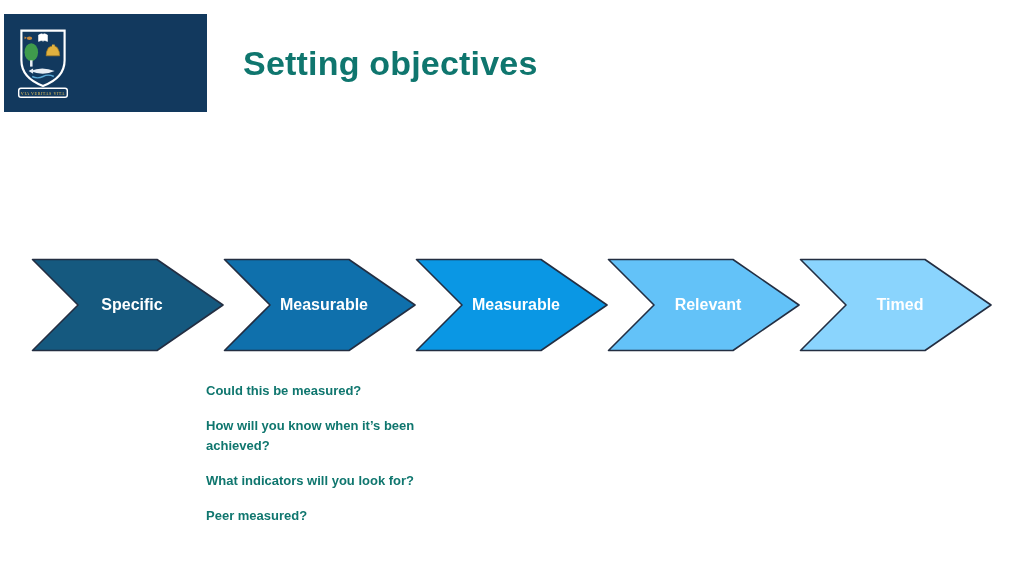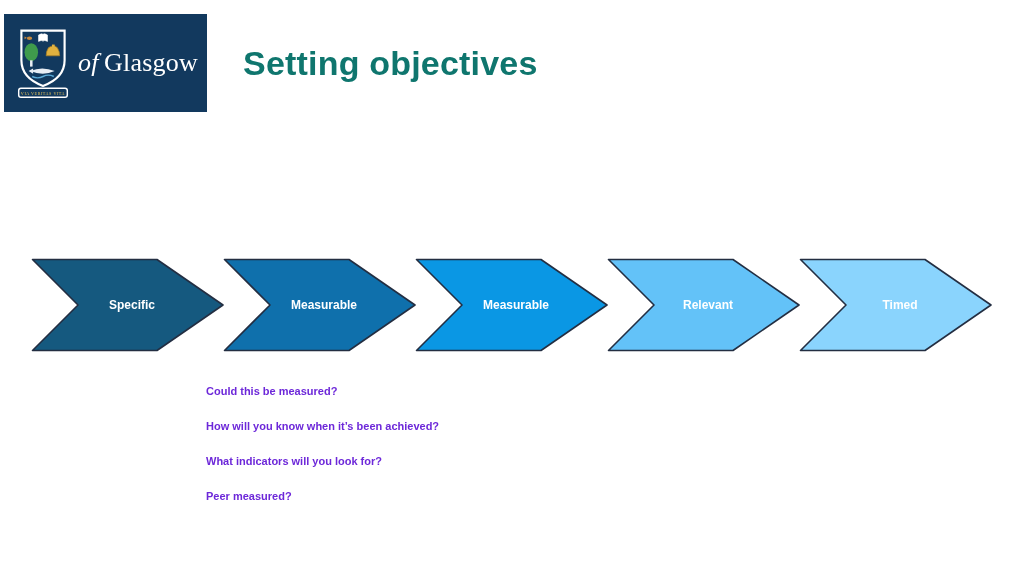--- a/index.html
+++ b/index.html
@@ -47,37 +47,37 @@
     top: 0;
     width: 194px; height: 94px;
   }
   .chevron svg { position: absolute; left: 0; top: 0; }
   .chevron .label {
     position: absolute;
     left: 0; top: 0; width: 100%; height: 100%;
     display: flex; align-items: center; justify-content: center;
     color: #ffffff;
     font-weight: bold;
-    font-size: 12px;
+    font-size: 16px;
     padding-left: 14px; 
     padding-right: 6px;
   }
   .pos-0 { left: 31px; }
   .pos-1 { left: 223px; }
   .pos-2 { left: 415px; }
   .pos-3 { left: 607px; }
   .pos-4 { left: 799px; }
   
   .questions {
     position: absolute;
     left: 206px; top: 381px;
     width: 252px;
-    color: #6d28d9;
+    color: #0f766e;
     font-weight: bold;
-    font-size: 11px;
+    font-size: 13px;
     line-height: 20px;
   }
   .questions .q { margin-bottom: 15px; }
 </style>
 </head>
 <body>
 
 <div class="slide">
 
   <div class="logo-block">
@@ -97,21 +97,20 @@
       <rect x="40" y="22.5" width="3" height="4" fill="#e0b13f"></rect>
 
       <path d="M16,52 q13,-6 27,0 q-13,6 -27,0 Z" fill="#e9eef4"></path>
       <path d="M14,52 l5,-3 l0,6 Z" fill="#e9eef4"></path>
       <path d="M18,58 q6,3 12,0 q6,-3 12,0" fill="none" stroke="#5aa9d6" stroke-width="1.6"></path>
 
       <rect x="3" y="71" width="54" height="10" rx="2.5" fill="#12395e" stroke="#ffffff" stroke-width="1.6"></rect>
       <text x="30" y="78.4" font-size="4.6" fill="#e7c45a" text-anchor="middle" font-family="Liberation Serif, serif" letter-spacing="0.6">VIA VERITAS VITA</text>
     </svg>
     <div class="logo-text">
-      <div><span class="of">of</span> <span>Glasgow</span></div>
     </div>
   </div>
 
   <h1 class="page-title">Setting objectives</h1>
 
   <div class="arrow-row">
 
     <div class="chevron pos-0">
       <svg width="194" height="94" viewBox="0 0 194 94">
         <polygon points="1.5,1.5 126,1.5 192,47 126,92.5 1.5,92.5 47,47" stroke="#232e42" stroke-width="1.6" stroke-linejoin="round" fill="#15597f"></polygon>

